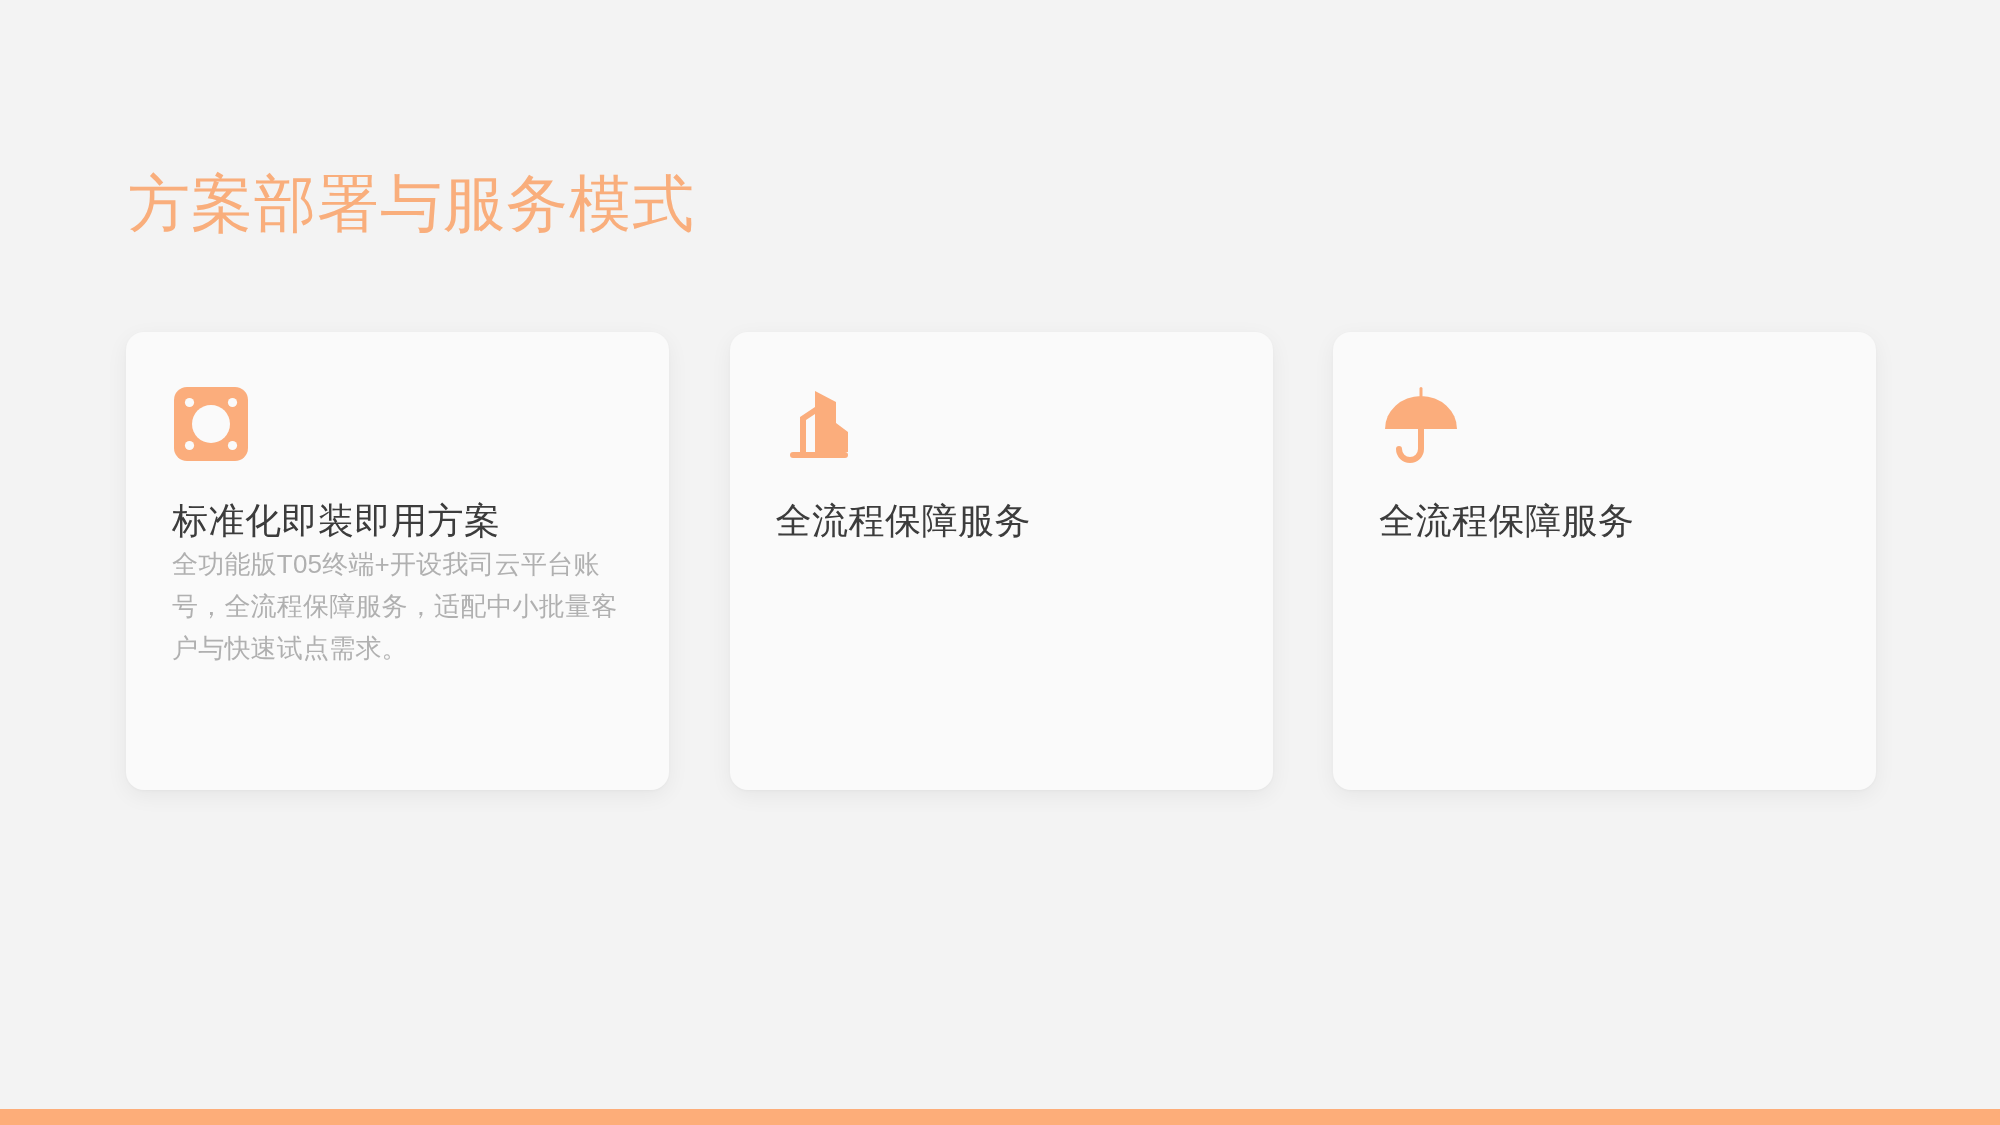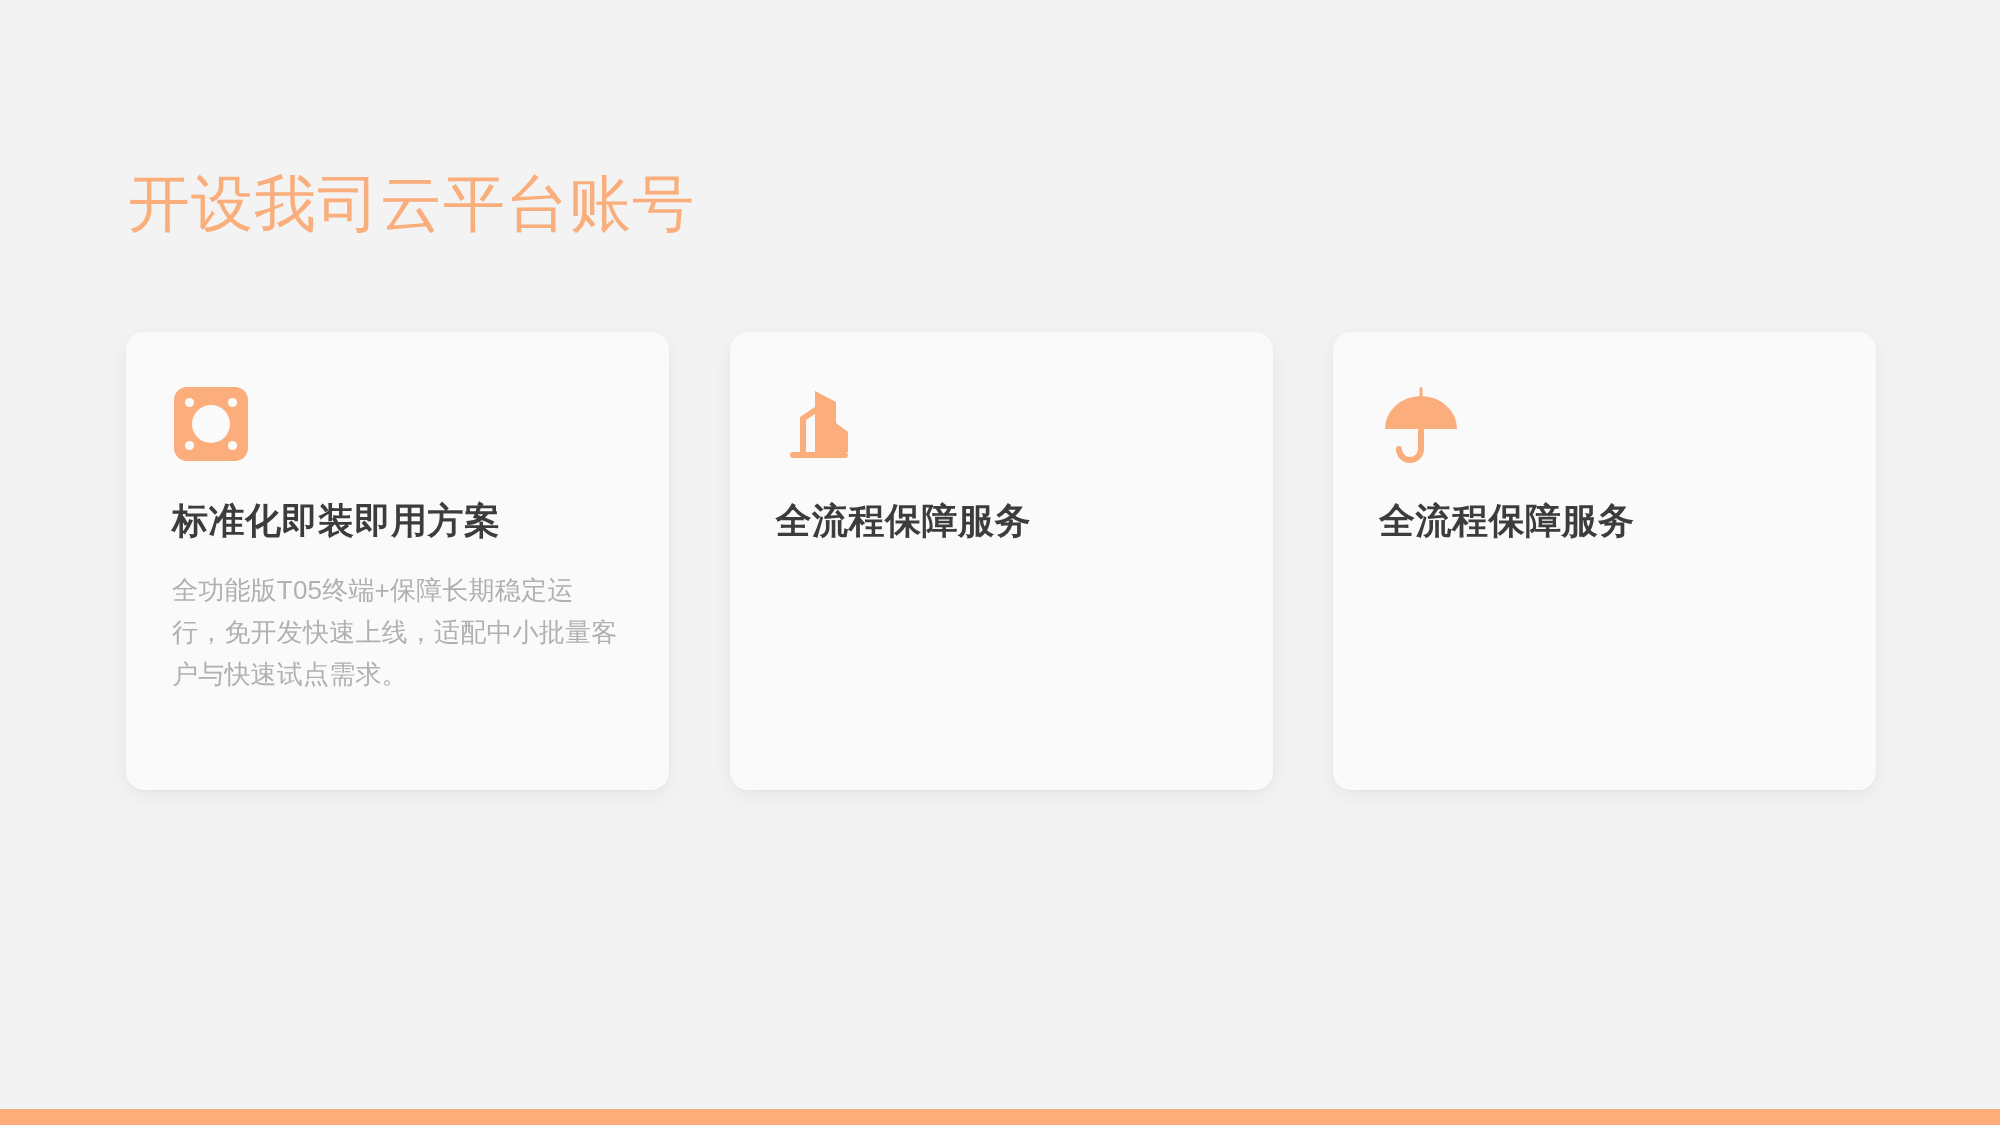--- a/index.html
+++ b/index.html
@@ -66,24 +66,23 @@
     align-items: center;
     justify-content: flex-start;
     margin-bottom: 30px;
   }
   .card-icon svg { display: block; }
 
   
   .card-title {
     font-size: 36px;
     line-height: 1.25;
-    font-weight: 700;
+    font-weight: 400;
     color: #3c3c3c;
     letter-spacing: 0.5px;
-    margin-bottom: 26px;
     white-space: nowrap;
   }
 
   .card-body {
     font-size: 26px;
     line-height: 1.62;
     color: #b0b0b0;
     font-weight: 400;
     letter-spacing: 0.2px;
   }
@@ -96,37 +95,37 @@
     width: 2000px;
     height: 16px;
     background: #fdad79;
   }
 </style>
 </head>
 <body>
 
 <div class="slide">
 
-  <h1 class="slide-title">开设我司云平台账号</h1>
+  <h1 class="slide-title">方案部署与服务模式</h1>
 
   <div class="cards">
 
     <div class="card">
       <div class="card-icon">
         <svg width="78" height="78" viewBox="0 0 78 78" aria-hidden="true">
           <rect x="2" y="2" width="74" height="74" rx="13" ry="13" fill="#fbad7c"></rect>
           <circle cx="39" cy="39" r="19" fill="#fafafa"></circle>
           <circle cx="17.5" cy="17.5" r="4.6" fill="#fafafa"></circle>
           <circle cx="60.5" cy="17.5" r="4.6" fill="#fafafa"></circle>
           <circle cx="17.5" cy="60.5" r="4.6" fill="#fafafa"></circle>
           <circle cx="60.5" cy="60.5" r="4.6" fill="#fafafa"></circle>
         </svg>
       </div>
       <div class="card-title">标准化即装即用方案</div>
-      <div class="card-body">全功能版T05终端+保障长期稳定运行，免开发快速上线，适配中小批量客户与快速试点需求。</div>
+      <div class="card-body">全功能版T05终端+开设我司云平台账号，全流程保障服务，适配中小批量客户与快速试点需求。</div>
     </div>
 
     <div class="card">
       <div class="card-icon">
         <svg width="84" height="82" viewBox="0 0 84 82" aria-hidden="true">
           <path d="M39 8 L60 19 L60 69 L39 69 Z" fill="#fbad7c"></path>
           <path d="M60 40 L72 49 L72 69 L60 69 Z" fill="#fbad7c"></path>
           <path d="M39 24 L24 34 L24 69 L30 69 L30 37 L39 31 Z" fill="#fbad7c"></path>
           <rect x="14" y="69" width="58" height="6" rx="3" fill="#fbad7c"></rect>
         </svg>

